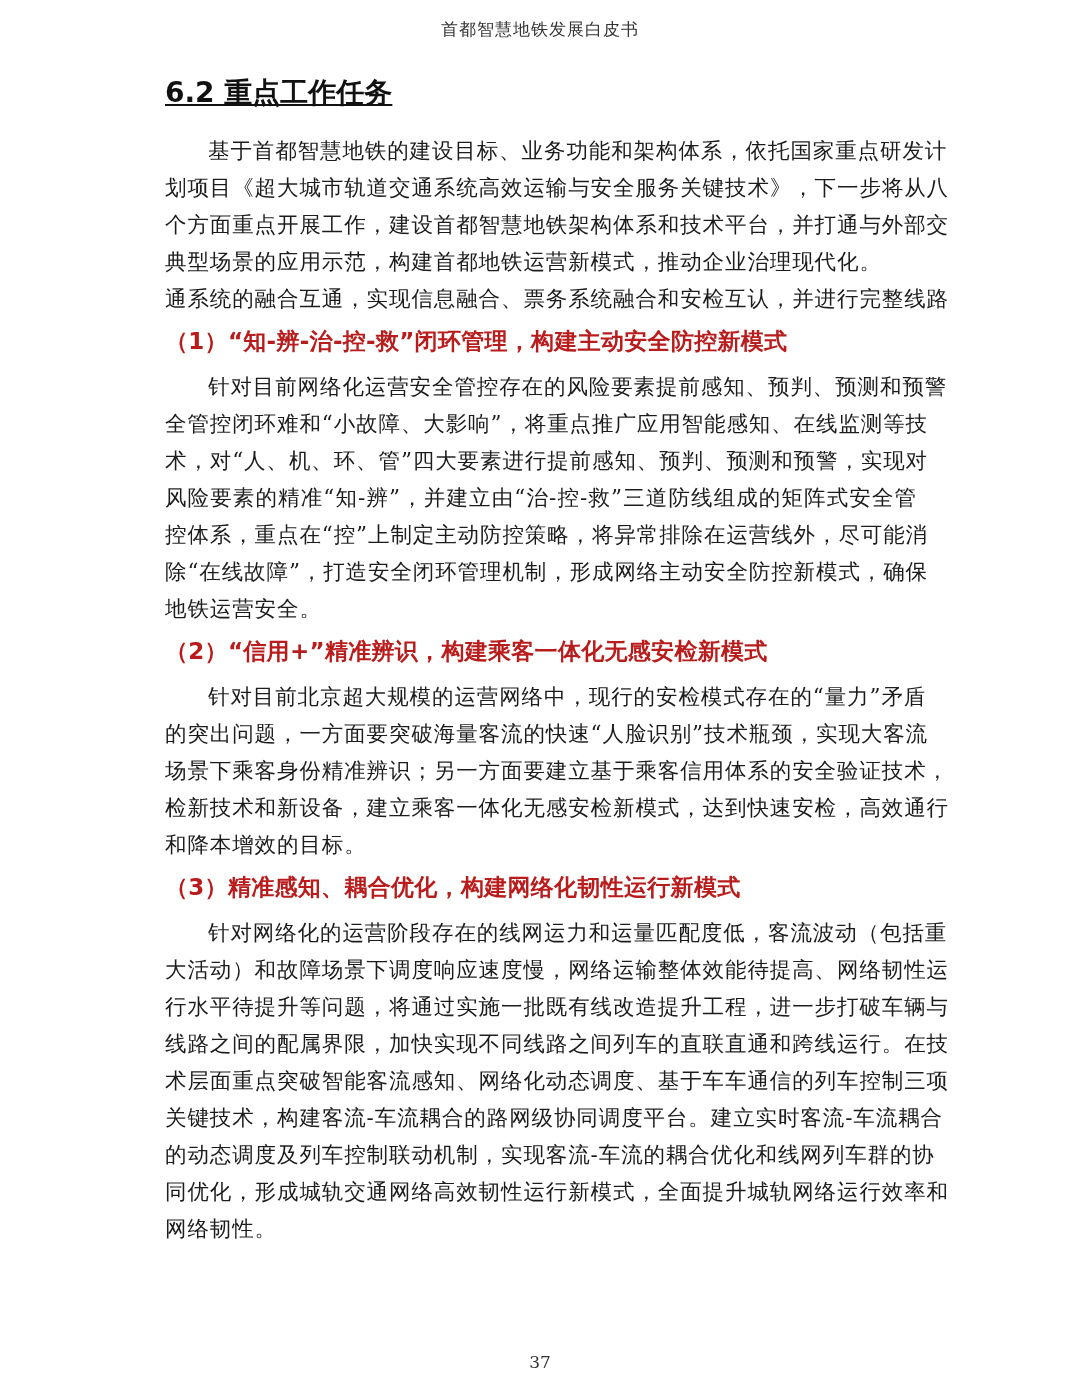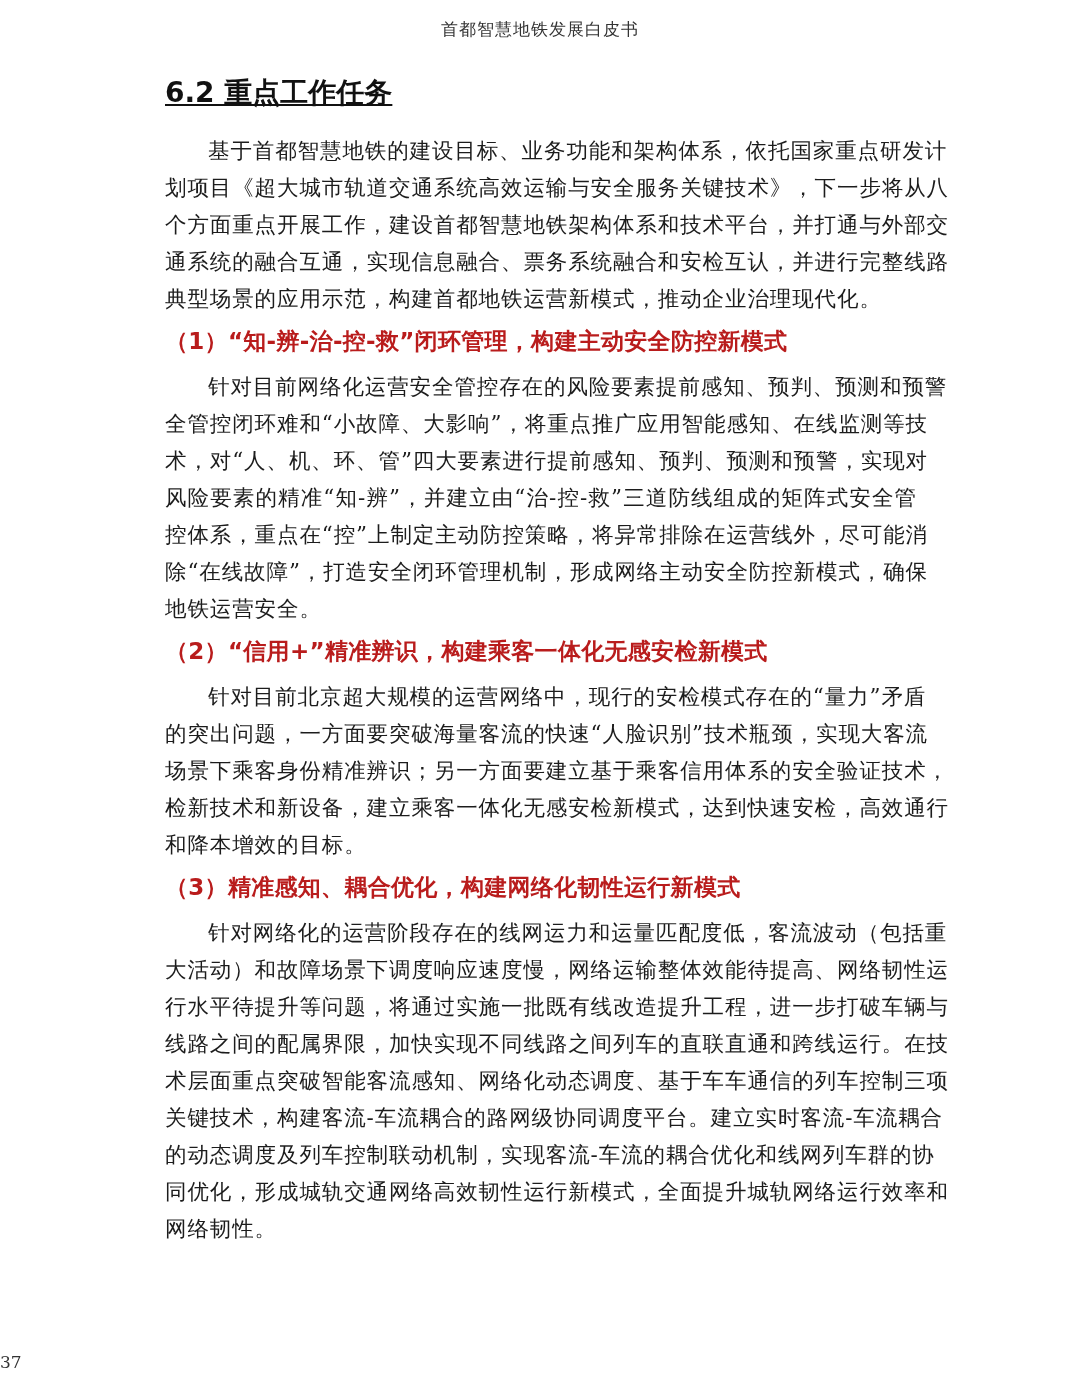--- a/index.html
+++ b/index.html
@@ -70,40 +70,40 @@
     line-height: 30px;
     color: #b91c1c;
     margin: 9px 0 12px 0;
     letter-spacing: 0.3px;
   }
   .page-number {
     position: absolute;
     top: 1352px;
     left: 0;
     width: 1080px;
-    text-align: left;
+    text-align: center;
     font-size: 17px;
     color: #333;
   }
 </style>
 </head>
 <body>
 
 <div class="page-header">首都智慧地铁发展白皮书</div>
 
 <div class="section-title">6.2  重点工作任务</div>
 
 <div class="content">
 
   <p class="para" style="text-indent:0">
     <span class="line first">基于首都智慧地铁的建设目标、业务功能和架构体系，依托国家重点研发计</span>
     <span class="line">划项目《超大城市轨道交通系统高效运输与安全服务关键技术》，下一步将从八</span>
     <span class="line">个方面重点开展工作，建设首都智慧地铁架构体系和技术平台，并打通与外部交</span>
+    <span class="line last">典型场景的应用示范，构建首都地铁运营新模式，推动企业治理现代化。</span>
     <span class="line">通系统的融合互通，实现信息融合、票务系统融合和安检互认，并进行完整线路</span>
-    <span class="line last">典型场景的应用示范，构建首都地铁运营新模式，推动企业治理现代化。</span>
   </p>
 
   <div class="subheading">（1）“知-辨-治-控-救”闭环管理，构建主动安全防控新模式</div>
   <p class="para" style="text-indent:0">
     <span class="line first">针对目前网络化运营安全管控存在的风险要素提前感知、预判、预测和预警</span>
     <span class="line">全管控闭环难和“小故障、大影响”，将重点推广应用智能感知、在线监测等技</span>
     <span class="line">术，对“人、机、环、管”四大要素进行提前感知、预判、预测和预警，实现对</span>
     <span class="line">风险要素的精准“知-辨”，并建立由“治-控-救”三道防线组成的矩阵式安全管</span>
     <span class="line">控体系，重点在“控”上制定主动防控策略，将异常排除在运营线外，尽可能消</span>
     <span class="line">除“在线故障”，打造安全闭环管理机制，形成网络主动安全防控新模式，确保</span>

